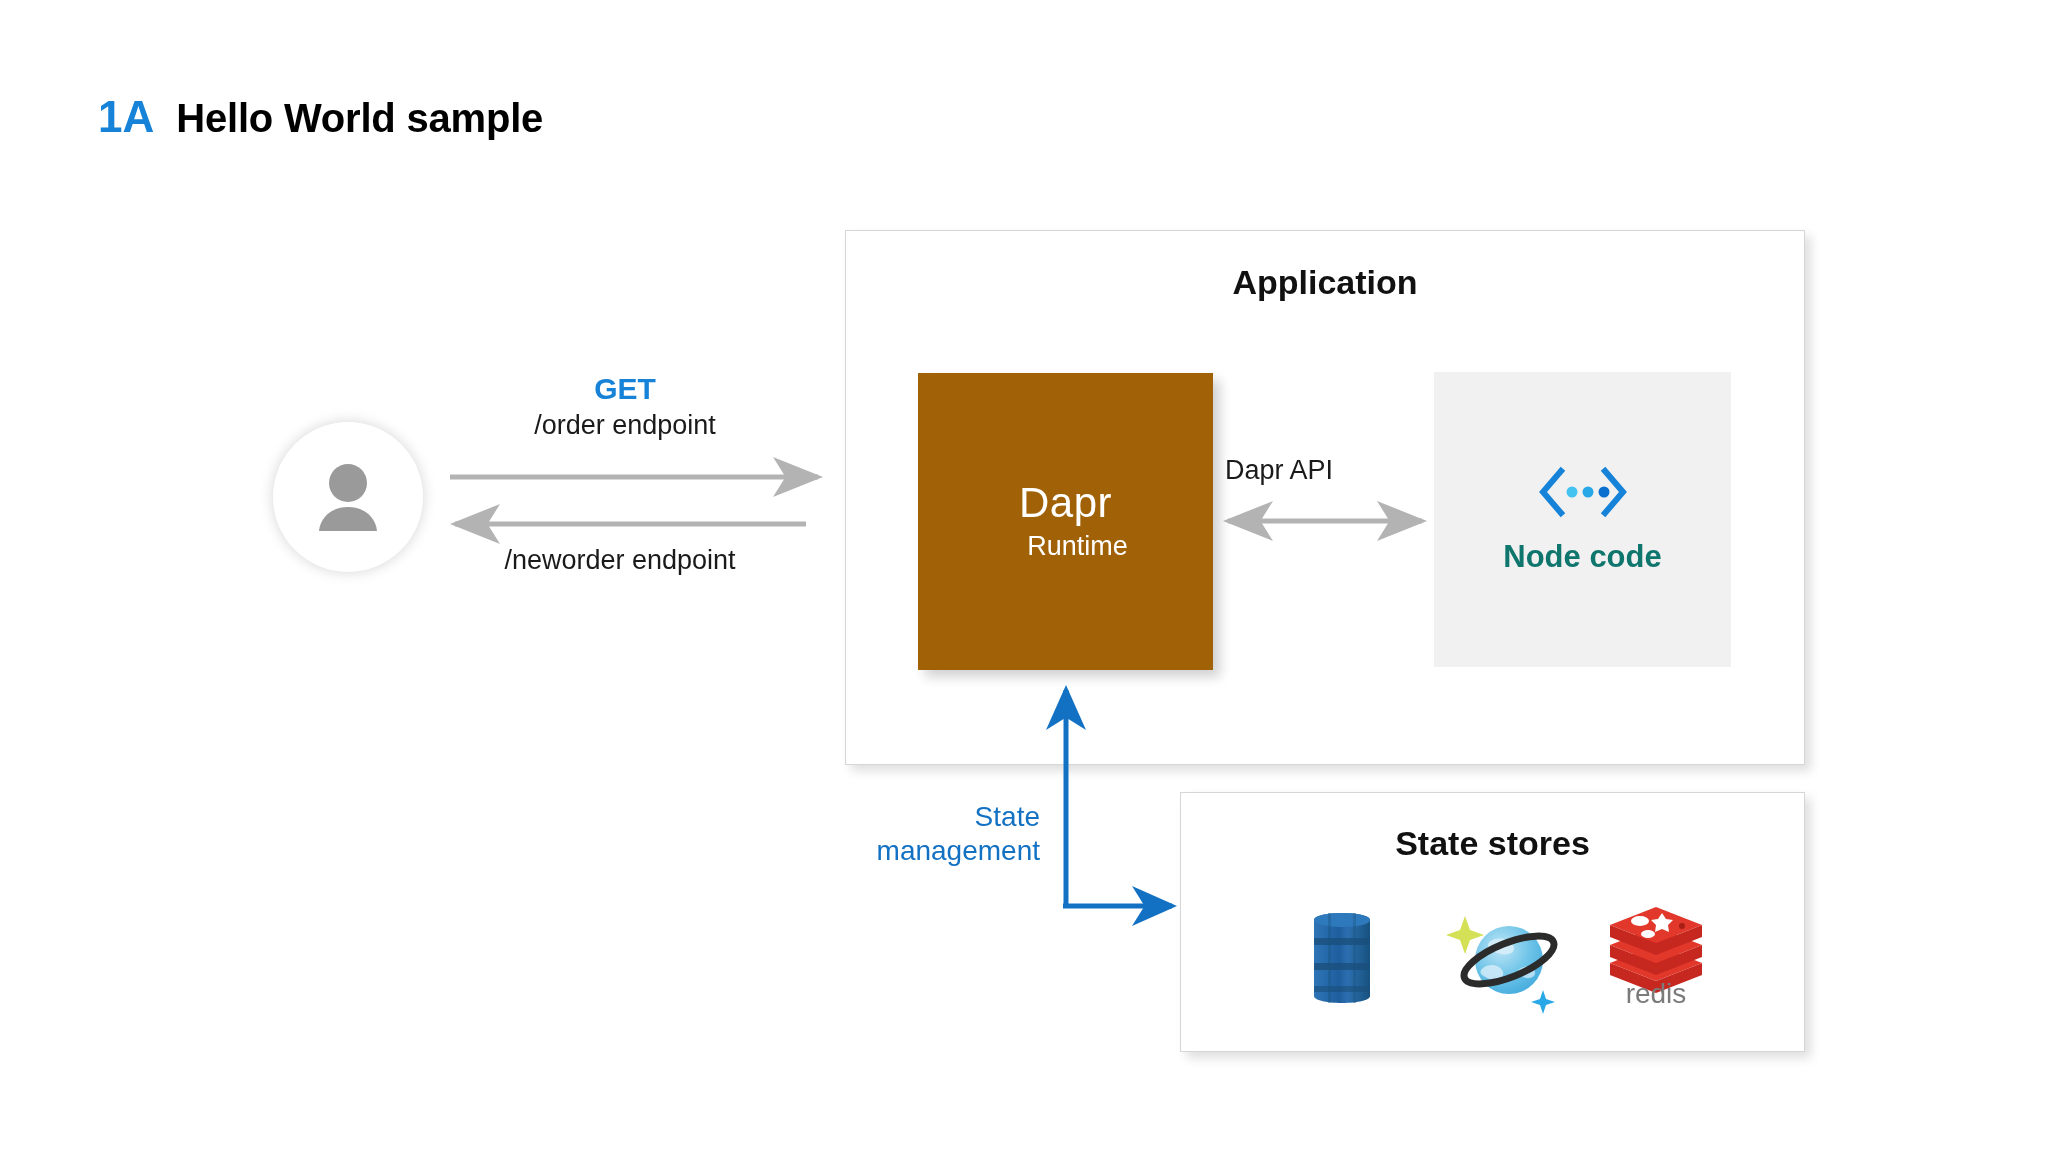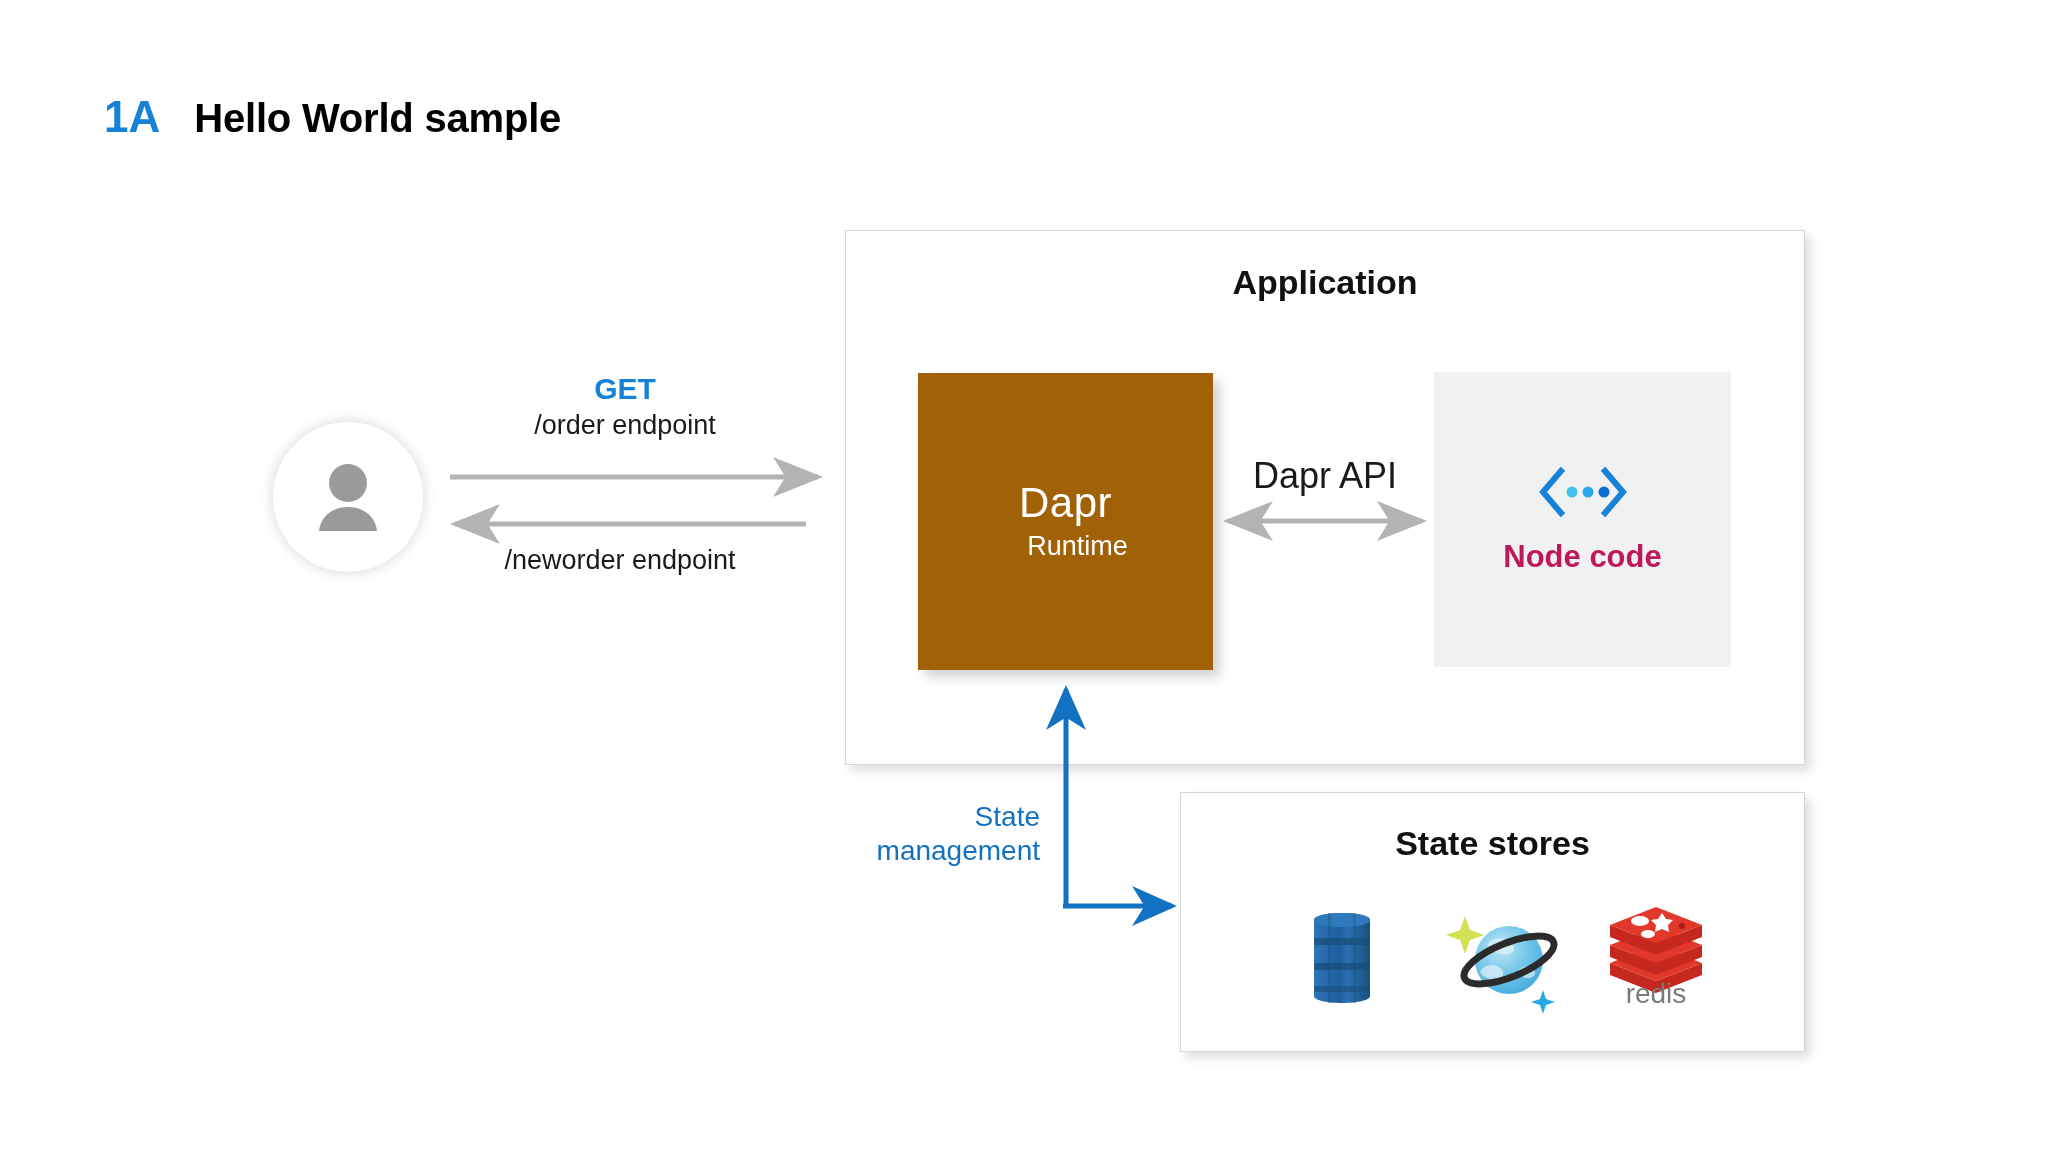--- a/index.html
+++ b/index.html
@@ -16,23 +16,22 @@
     -webkit-font-smoothing: antialiased;
   }
 
   
   #title-block {
     position: absolute;
     left: 98px;
     top: 92px;
     display: flex;
     align-items: baseline;
-    gap: 34px;
+    gap: 22px;
     white-space: nowrap;
-    margin-left: 6px;
   }
   #title-number {
     font-size: 44px;
     font-weight: 700;
     color: #1683D8;
     letter-spacing: 0px;
   }
   #title-text {
     font-size: 40px;
     font-weight: 700;
@@ -112,21 +111,21 @@
     display: flex;
     flex-direction: column;
     align-items: center;
     justify-content: center;
     box-sizing: border-box;
   }
   #node-code-icon { margin-bottom: 16px; }
   #node-code-label {
     font-size: 31px;
     font-weight: 700;
-    color: #be185d;
+    color: #0f766e;
   }
 
   
   #user-avatar {
     position: absolute;
     left: 273px;
     top: 422px;
     width: 150px;
     height: 150px;
     border-radius: 50%;
@@ -157,22 +156,21 @@
     display: block;
   }
   #get-label  { left: 450px; top: 370px; width: 350px; }
   #post-label { left: 440px; top: 543px; width: 360px; }
 
   #dapr-api-label {
     position: absolute;
     left: 1225px;
     top: 455px;
     width: 200px;
-    text-align: center;
-    font-size: 36px;
+    font-size: 27px;
     color: #1a1a1a;
     white-space: nowrap;
   }
 
   #state-management-label {
     position: absolute;
     left: 790px;
     top: 800px;
     width: 250px;
     text-align: right;

